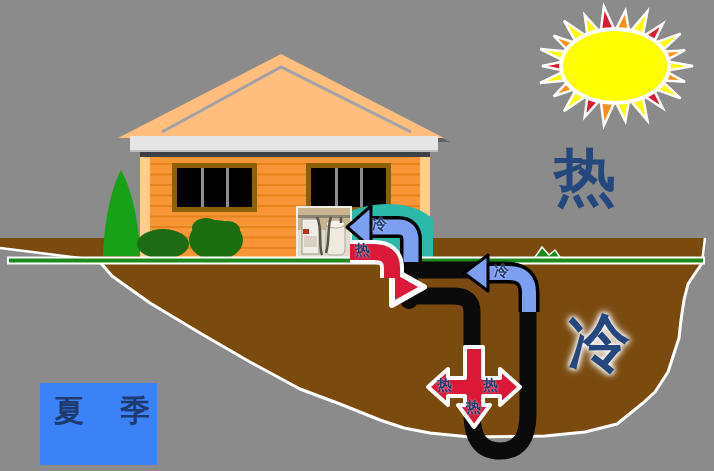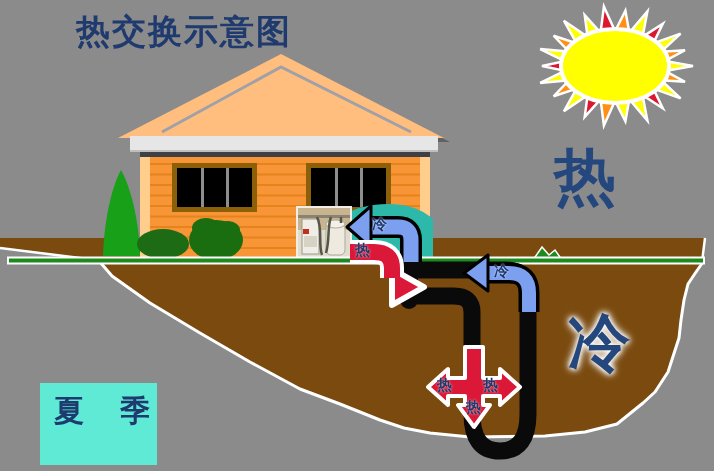--- a/index.html
+++ b/index.html
@@ -17,21 +17,21 @@
     font-family:"DejaVu Serif","Liberation Serif",serif;}
   .small-label{font-size:15px;text-shadow:0 0 2px rgba(255,255,255,.8);}
   #lbl-house-cold{left:372px;top:217px;}
   #lbl-house-hot{left:355px;top:243px;}
   #lbl-loop-cold{left:494px;top:264px;}
   #lbl-heat-left{left:437px;top:378px;}
   #lbl-heat-right{left:483px;top:378px;}
   #lbl-heat-down{left:466px;top:400px;}
   #season-box{
     position:absolute;left:40px;top:383px;width:117px;height:82px;
-    background:#5eead4;overflow:hidden;
+    background:#3b82f6;overflow:hidden;
   }
   #season-box span{
     display:block;margin:8px 0 0 14px;font-size:30px;font-weight:bold;
     color:#1E3A6E;letter-spacing:36px;white-space:nowrap;
     font-family:"DejaVu Serif","Liberation Serif",serif;
   }
 </style>
 </head>
 <body>
 
@@ -173,21 +173,20 @@
       <path d="M 529 312 L 529 293 Q 529 273 509 273 L 488 273" fill="none" stroke="#000000" stroke-width="21" stroke-linejoin="round"></path>
       <path d="M 529 312 L 529 293 Q 529 273 509 273 L 488 273" fill="none" stroke="#7D9FF0" stroke-width="14" stroke-linejoin="round"></path>
       <polygon points="488,255 488,291 464,273" fill="#7D9FF0" stroke="#000000" stroke-width="3" stroke-linejoin="round"></polygon>
     </g>
 
     <polygon points="465,347 483,347 483,378 500,378 500,369 520,387 500,405 500,396 483,396
                      483,405 490,405 474,427 458,405 465,405 465,396 448,396 448,405 428,387
                      448,369 448,378 465,378" fill="#DC1838" stroke="#FFFFFF" stroke-width="4" stroke-linejoin="round"></polygon>
   </svg>
 
-  <div id="title" class="txt">热交换示意图</div>
   <div id="air-hot" class="txt">热</div>
   <div id="ground-cold" class="txt">冷</div>
 
   <div id="lbl-house-cold" class="txt small-label">冷</div>
   <div id="lbl-house-hot" class="txt small-label">热</div>
   <div id="lbl-loop-cold" class="txt small-label">冷</div>
   <div id="lbl-heat-left" class="txt small-label">热</div>
   <div id="lbl-heat-right" class="txt small-label">热</div>
   <div id="lbl-heat-down" class="txt small-label">热</div>
 

